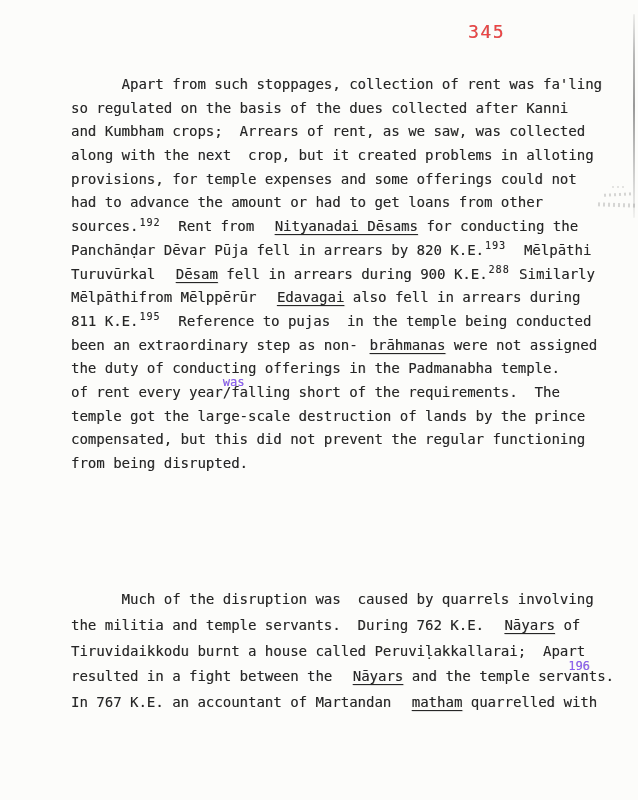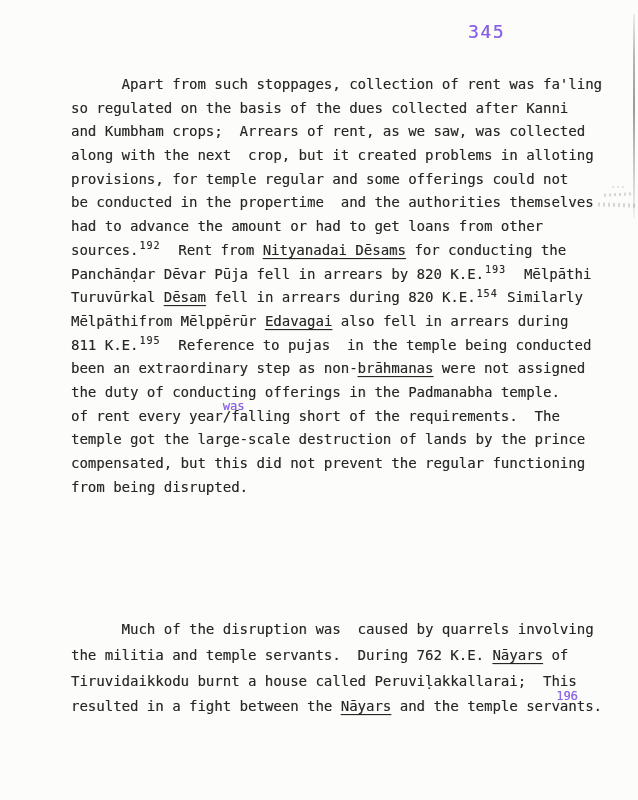--- a/index.html
+++ b/index.html
@@ -7,39 +7,40 @@
     position:relative;
     width:638px;height:800px;
     background:#fcfcfa;
     overflow:hidden;
     font-family:"DejaVu Sans Mono","Liberation Mono",monospace;
     color:#262626;
   }
   #page-number{
     position:absolute;left:468px;top:21px;
     font-size:18px;letter-spacing:1.5px;
-    color:#8b5cf6;
+    color:#ef4444;
     text-shadow:0.3px 0.3px 0 rgba(30,30,30,.4);
   }
   #text-block{position:absolute;left:0;top:0;width:638px;height:696px;}
   .para{position:absolute;left:71px;width:545px;}
   .para1{top:76px;}
-  .para2{top:621px;}
+  .para2{top:591px;}
   .line{
     white-space:pre;
     font-size:14px;line-height:16px;
     position:relative;
     text-shadow:0.35px 0.35px 0 rgba(38,38,38,.38);
   }
   .para1 .line{height:23.7px;}
   .para2 .line{height:25.8px;}
   .u{
     text-decoration:underline;
     text-underline-offset:3px;
     text-decoration-thickness:1.2px;
+    margin-left:12px;
   }
   .sup{
     font-size:10px;
     position:relative;top:-5.5px;
     letter-spacing:1px;
     padding:0 1px;
   }
   .above-anchor{position:relative;display:inline-block;width:0;height:0;overflow:visible;}
   .above{
     position:absolute;left:0;bottom:7px;
@@ -72,39 +73,39 @@
 <body>
 
 <div id="page">
   <div id="page-number">345</div>
   <div id="text-block">
       <div class="para para1">
         <div class="line"><span>      Apart from such stoppages, collection of rent was fa'ling</span></div>
         <div class="line"><span>so regulated on the basis of the dues collected after Kanni</span></div>
         <div class="line"><span>and Kumbham crops;  Arrears of rent, as we saw, was collected</span></div>
         <div class="line"><span>along with the next  crop, but it created problems in alloting</span></div>
-        <div class="line"><span>provisions, for temple regular and some offerings could not</span></div>
-        <div class="line"><span>be conducted in the propertime  and the authorities themselves</span></div>
+        <div class="line"><span>provisions, for temple expenses and some offerings could not</span></div>
         <div class="line"><span>had to advance the amount or had to get loans from other</span></div>
         <div class="line"><span>sources.</span><span class="sup">192</span><span>  Rent from </span><span class="u">Nityanadai Dēsams</span><span> for conducting the</span></div>
         <div class="line"><span>Panchānḍar Dēvar Pūja fell in arrears by 820 K.E.</span><span class="sup">193</span><span>  Mēlpāthi</span></div>
-        <div class="line"><span>Turuvūrkal </span><span class="u">Dēsam</span><span> fell in arrears during 820 K.E.</span><span class="sup">154</span><span> Similarly</span></div>
+        <div class="line"><span>Turuvūrkal </span><span class="u">Dēsam</span><span> fell in arrears during 900 K.E.</span><span class="sup">288</span><span> Similarly</span></div>
         <div class="line"><span>Mēlpāthifrom Mēlppērūr </span><span class="u">Edavagai</span><span> also fell in arrears during</span></div>
         <div class="line"><span>811 K.E.</span><span class="sup">195</span><span>  Reference to pujas  in the temple being conducted</span></div>
         <div class="line"><span>been an extraordinary step as non-</span><span class="u">brāhmanas</span><span> were not assigned</span></div>
         <div class="line"><span>the duty of conducting offerings in the Padmanabha temple.</span></div>
         <div class="line"><span>of rent every year</span><span class="above-anchor"><span class="above">was</span></span><span>/falling short of the requirements.  The</span></div>
         <div class="line"><span>temple got the large-scale destruction of lands by the prince</span></div>
         <div class="line"><span>compensated, but this did not prevent the regular functioning</span></div>
         <div class="line"><span>from being disrupted.</span></div>
       </div>
       <div class="para para2">
         <div class="line"><span>      Much of the disruption was  caused by quarrels involving</span></div>
         <div class="line"><span>the militia and temple servants.  During 762 K.E. </span><span class="u">Nāyars</span><span> of</span></div>
-        <div class="line"><span>Tiruvidaikkodu burnt a house called Peruviḷakkallarai;  This</span></div>
+        <div class="line"><span>Tiruvidaikkodu burnt a house called Peruviḷakkallarai;  Apart</span></div>
         <div class="line"><span>resulted in a fight between the </span><span class="u">Nāyars</span><span> and the temple </span><span class="above-anchor"><span class="above" style="left: 30px;">196</span></span><span>servants.</span></div>
+        <div class="line"><span>In 767 K.E. an accountant of Martandan </span><span class="u">matham</span><span> quarrelled with</span></div>
       </div>
     </div>
   <div id="edge-line"></div>
   <div id="smudge-1" class="smudge"></div>
   <div id="smudge-2" class="smudge"></div>
   <div id="smudge-3" class="smudge"></div>
 </div>
 
 </body></html>

